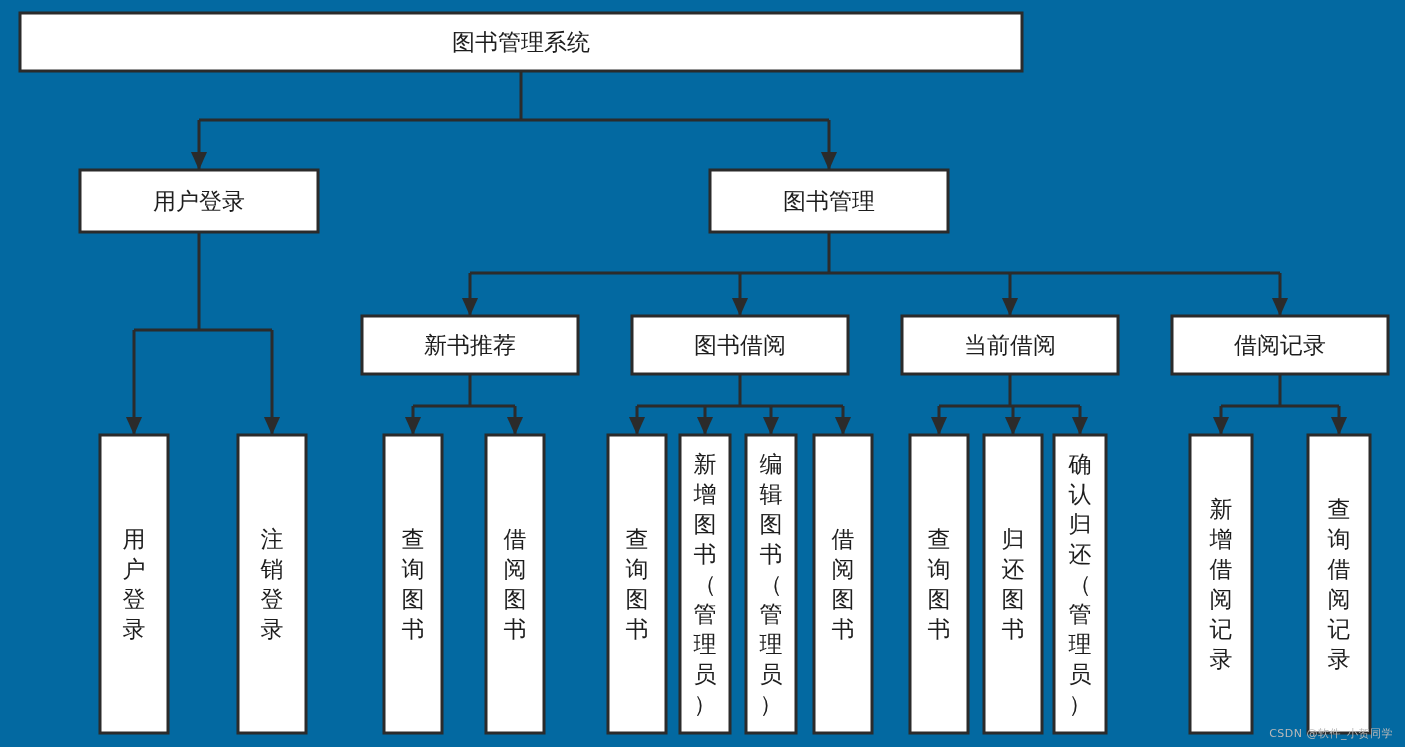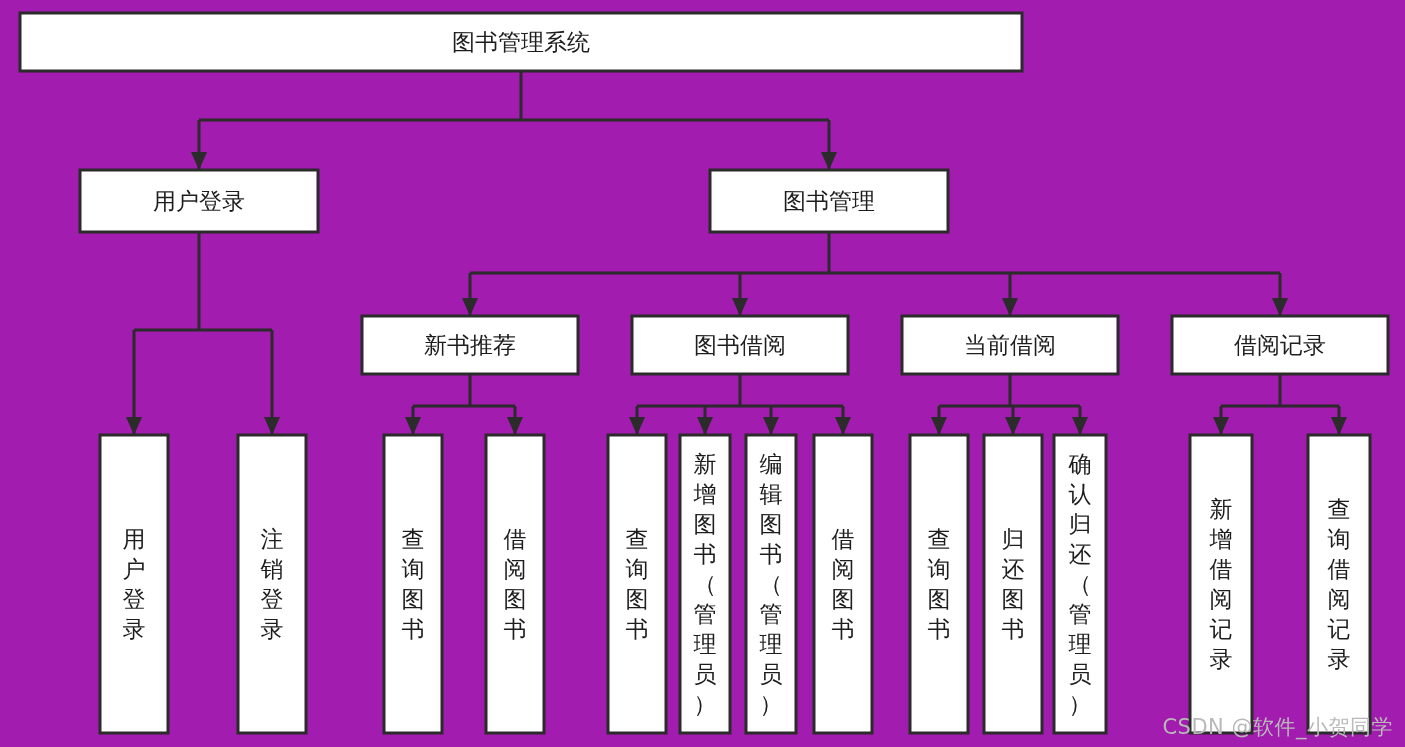--- a/index.html
+++ b/index.html
@@ -11,21 +11,21 @@
   body {
     width: 1405px;
     height: 747px;
     overflow: hidden;
     font-family: "DejaVu Sans", "Liberation Sans", sans-serif;
   }
   #diagram-root {
     position: relative;
     width: 1405px;
     height: 747px;
-    background: #a21caf;
+    background: #0369a1;
   }
   svg#chart-svg {
     position: absolute;
     left: 0;
     top: 0;
     width: 1405px;
     height: 747px;
     display: block;
   }
   .node-rect {
@@ -54,21 +54,21 @@
     fill: #1d1d1d;
     font-family: "DejaVu Sans", "Liberation Sans", sans-serif;
     font-size: 23px;
     text-anchor: middle;
   }
   .watermark {
     position: absolute;
     right: 12px;
     bottom: 6px;
     font-family: "DejaVu Sans", "Liberation Sans", sans-serif;
-    font-size: 21px;
+    font-size: 11px;
     color: #b9b9b9;
     letter-spacing: 0.5px;
     white-space: nowrap;
     user-select: none;
   }
 </style>
 </head>
 <body>
 
 <div id="diagram-root">

